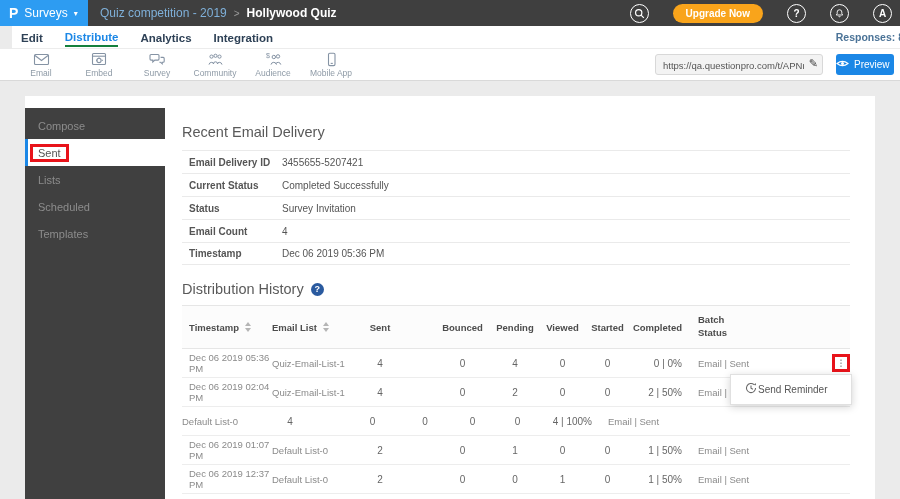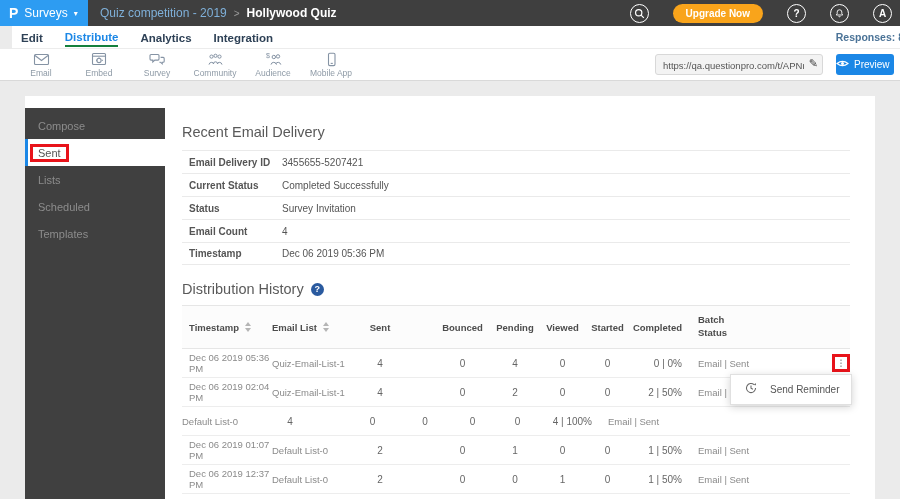--- a/index.html
+++ b/index.html
@@ -103,21 +103,21 @@
                    border-right:3px solid transparent; border-bottom:4px solid #b5b5b5; }
   .sort-icon .down { width:0; height:0; border-left:3px solid transparent;
                      border-right:3px solid transparent; border-top:4px solid #b5b5b5; }
   .menu-annotation { width:18px; height:18px; border:3px solid #e8131a;
                      display:flex; align-items:center; justify-content:center; cursor:pointer; }
   .kebab { font-size:9px; color:#9a9a9a; font-weight:bold; line-height:1; cursor:pointer; }
 
   
   .popup { position:absolute; top:20px; right:-2px; width:122px; height:31px; background:#fff;
            border:1px solid #e0e0e0; box-shadow:0 2px 8px rgba(0,0,0,0.18); z-index:50;
-           display:flex; align-items:center; padding-left:13px; gap:12px; }
+           display:flex; align-items:center; padding-left:13px; gap:0; }
   .popup-label { font-size:10px; color:#555; white-space:nowrap; cursor:pointer; }
 </style>
 </head>
 <body>
 
 <div id="app">
 
   <header class="topbar">
     <div class="brand">
       <span class="logo">P</span>

